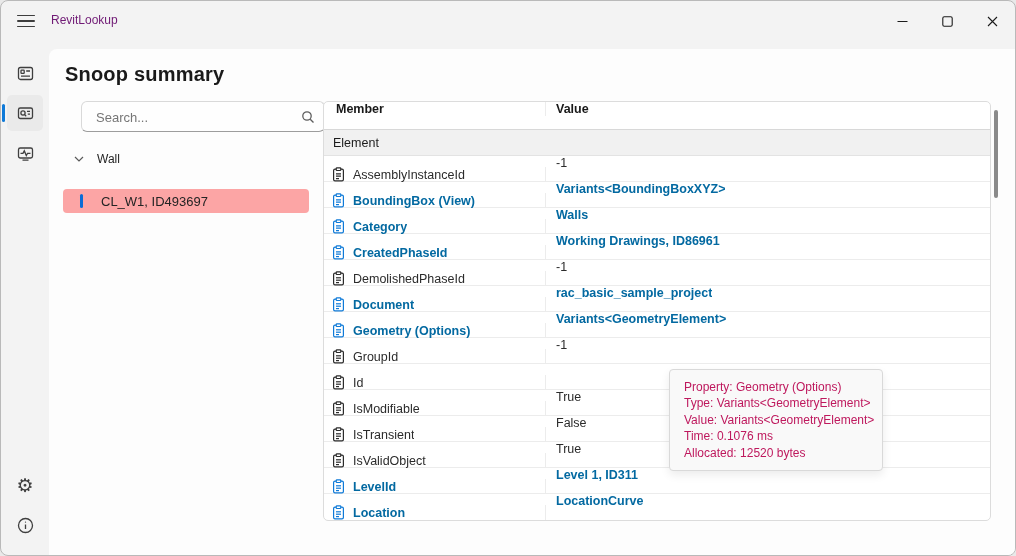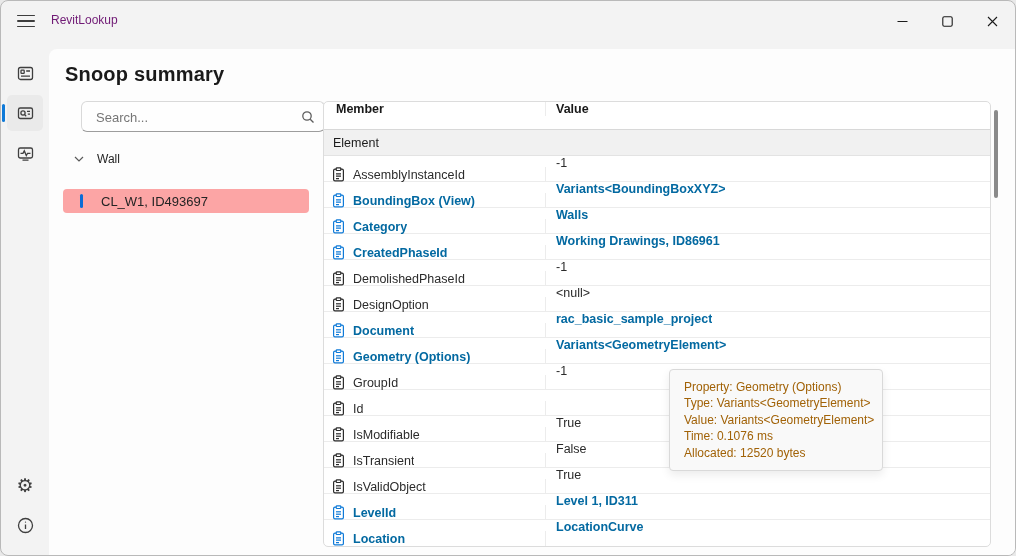--- a/index.html
+++ b/index.html
@@ -54,21 +54,21 @@
     padding-left:9px;font-weight:400;font-size:12.5px;color:#1c1c1c;box-sizing:border-box;}
   .trow{cursor:pointer;}
   .trow .c1{padding-left:8px;margin-top:11px;}
   .trow .txt{font-size:12.5px;color:#2b2b2b;white-space:nowrap;overflow:hidden;}
   .trow.link .txt{color:#0369a1;font-weight:600;}
   .trow .rowicon{flex:0 0 auto;color:#2b2b2b;display:flex;}
   .trow.link .rowicon{color:#0f7ad8;}
   
   .tooltip{position:absolute;left:668px;top:368px;width:214px;box-sizing:border-box;background:#f9f9f9;
     border:1px solid #d9d9d9;border-radius:4px;padding:9px 14px;z-index:20;box-shadow:0 4px 10px rgba(0,0,0,.08);}
-  .tip-line{font-size:12px;line-height:16.4px;color:#a16207;white-space:nowrap;}
+  .tip-line{font-size:12px;line-height:16.4px;color:#be185d;white-space:nowrap;}
   
   .scroll-thumb{position:absolute;left:993px;top:109px;width:4px;height:88px;border-radius:2px;background:#8a8a8a;cursor:pointer;z-index:5;}
   svg{display:block;}
 </style>
 </head>
 <body>
 
 <div class="window">
 
   <div class="titlebar">
@@ -256,37 +256,20 @@
             <line x1="4" y1="11.6" x2="7" y2="11.6"></line>
           </svg>
         </span>
         <span class="txt">DemolishedPhaseId</span>
       </div>
       <div class="c2 cell-value">
         <span class="txt">-1</span>
       </div>
     </div>
 
-    <div class="grow trow">
-      <div class="c1 cell-member">
-        <span class="rowicon">
-          <svg width="13" height="15" viewBox="0 0 13 15" fill="none" stroke="currentColor" stroke-width="1.2">
-            <rect x="1.6" y="2.2" width="9.8" height="11.6" rx="1.4"></rect>
-            <rect x="4.2" y="0.9" width="4.6" height="2.6" rx="0.8" fill="#fff"></rect>
-            <line x1="4" y1="6.8" x2="9" y2="6.8"></line>
-            <line x1="4" y1="9.2" x2="9" y2="9.2"></line>
-            <line x1="4" y1="11.6" x2="7" y2="11.6"></line>
-          </svg>
-        </span>
-        <span class="txt">DesignOption</span>
-      </div>
-      <div class="c2 cell-value">
-        <span class="txt">&lt;null&gt;</span>
-      </div>
-    </div>
 
     <div class="grow trow link">
       <div class="c1 cell-member">
         <span class="rowicon">
           <svg width="13" height="15" viewBox="0 0 13 15" fill="none" stroke="currentColor" stroke-width="1.2">
             <rect x="1.6" y="2.2" width="9.8" height="11.6" rx="1.4"></rect>
             <rect x="4.2" y="0.9" width="4.6" height="2.6" rx="0.8" fill="#fff"></rect>
             <line x1="4" y1="6.8" x2="9" y2="6.8"></line>
             <line x1="4" y1="9.2" x2="9" y2="9.2"></line>
             <line x1="4" y1="11.6" x2="7" y2="11.6"></line>

